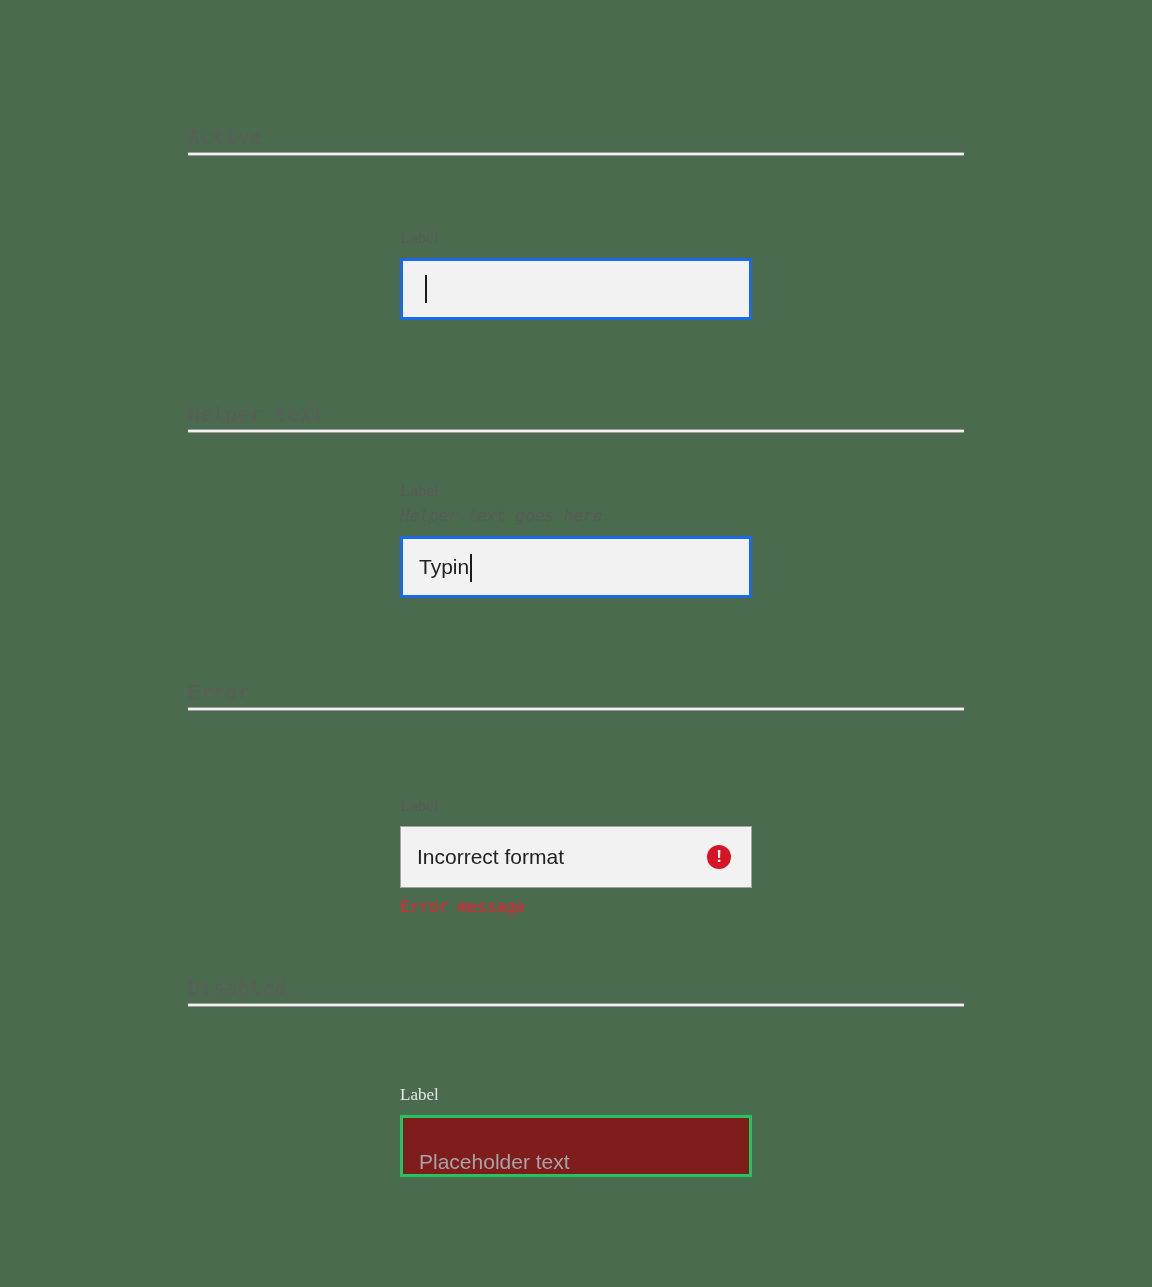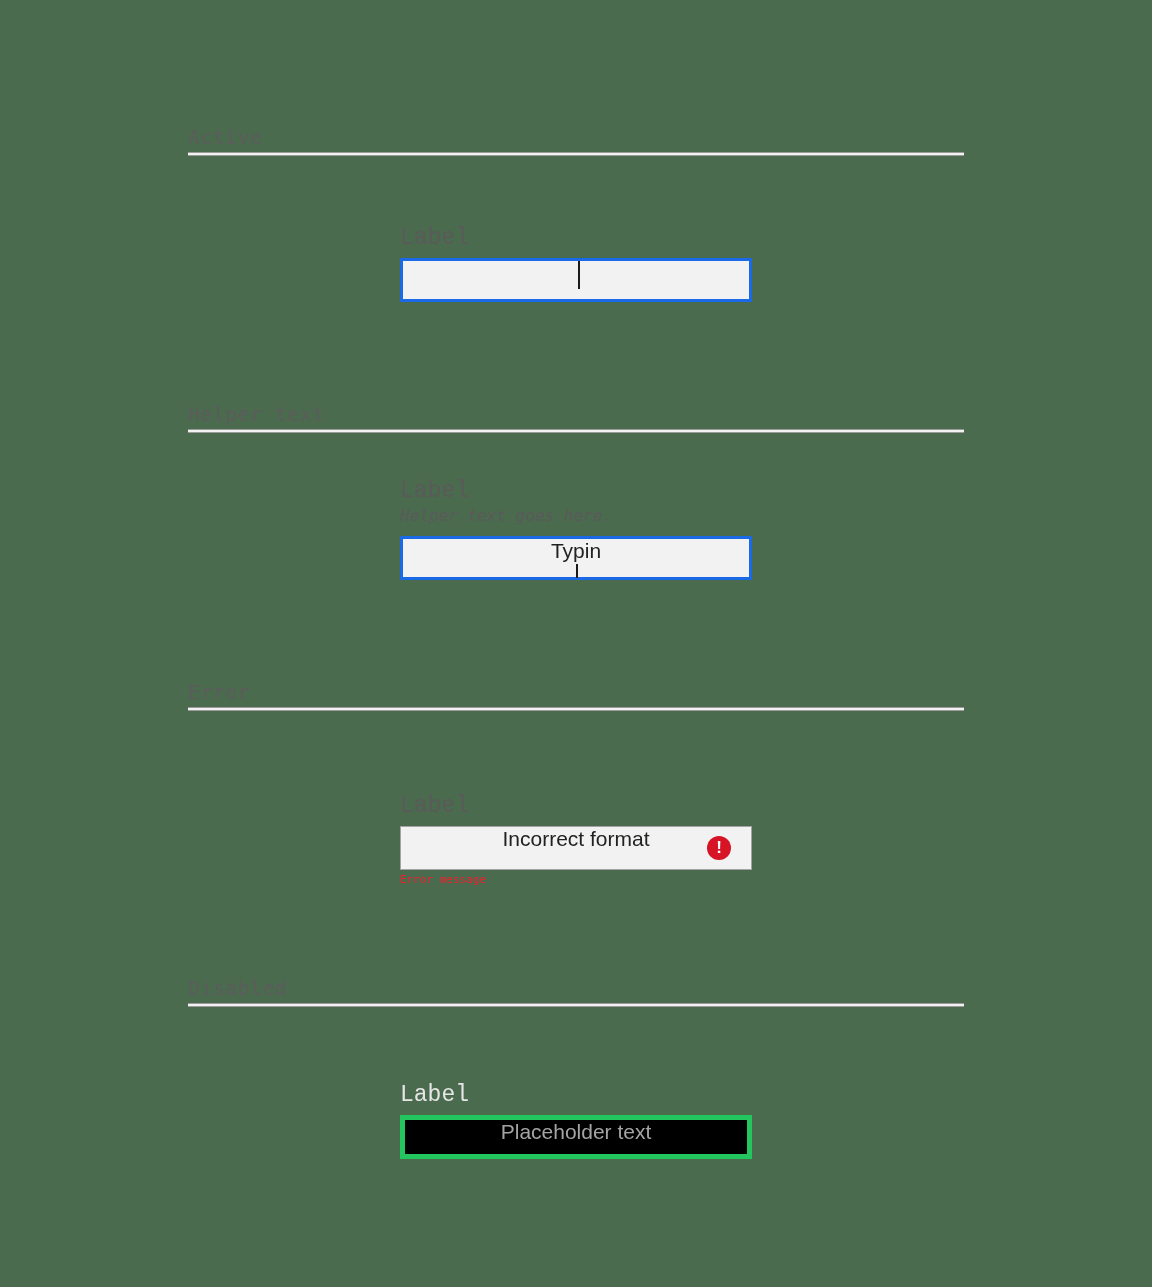--- a/index.html
+++ b/index.html
@@ -48,55 +48,55 @@
     box-sizing: border-box;
   }
 
   
   .field {
     position: absolute;
     left: 400px;
     width: 352px;
   }
   .field-label {
-    font-family: Liberation Mono, monospace;
-    font-size: 23px;
+    font-family: Liberation Serif, serif;
+    font-size: 17px;
     color: #5a5a5a;
     line-height: 20px;
     white-space: pre;
   }
   .field-helper {
     font-family: "DejaVu Sans Mono", monospace;
     font-style: italic;
     font-size: 16px;
     color: #5a5a5a;
     line-height: 20px;
     margin-top: 5px;
     white-space: pre;
   }
   .input-box {
     position: relative;
     box-sizing: border-box;
-    height: 44px;
+    height: 62px;
     background: #f2f2f2;
     display: flex;
     align-items: center;
-    padding: 0 28px;
+    padding: 0 16px;
     margin-top: 10px;
-    flex-direction: column;
   }
   .input-box.focused {
     border: 3px solid #1a6ae8;
   }
   .input-box.error {
     border: 1px solid #a3a3a3;
   }
   .input-box.disabled {
-    border: 5px solid #22c55e;
-    background: #000000;
+    border: 3px solid #22c55e;
+    background: #7f1d1d;
+    align-items: flex-end;
   }
   .input-text {
     font-family: "Liberation Sans", sans-serif;
     font-size: 21px;
     color: #222222;
     line-height: 24px;
   }
   .input-text.placeholder {
     color: #a4a4a4;
   }
@@ -126,23 +126,24 @@
     background: #d71425;
     color: #ffffff;
     font-family: "Liberation Sans", sans-serif;
     font-size: 17px;
     font-weight: bold;
     line-height: 24px;
     text-align: center;
   }
   .error-message {
     font-family: "DejaVu Sans Mono", monospace;
-    font-size: 11px;
+    font-size: 16px;
     color: #f0202e;
     line-height: 20px;
+    margin-top: 9px;
     white-space: pre;
   }
   .disabled-label {
     color: #e6e6e6;
     text-shadow: 0 0 0 rgba(0,0,0,0);
   }
 
   
   #section-active   { top: 126px; }
   #field-active     { top: 228px; }

